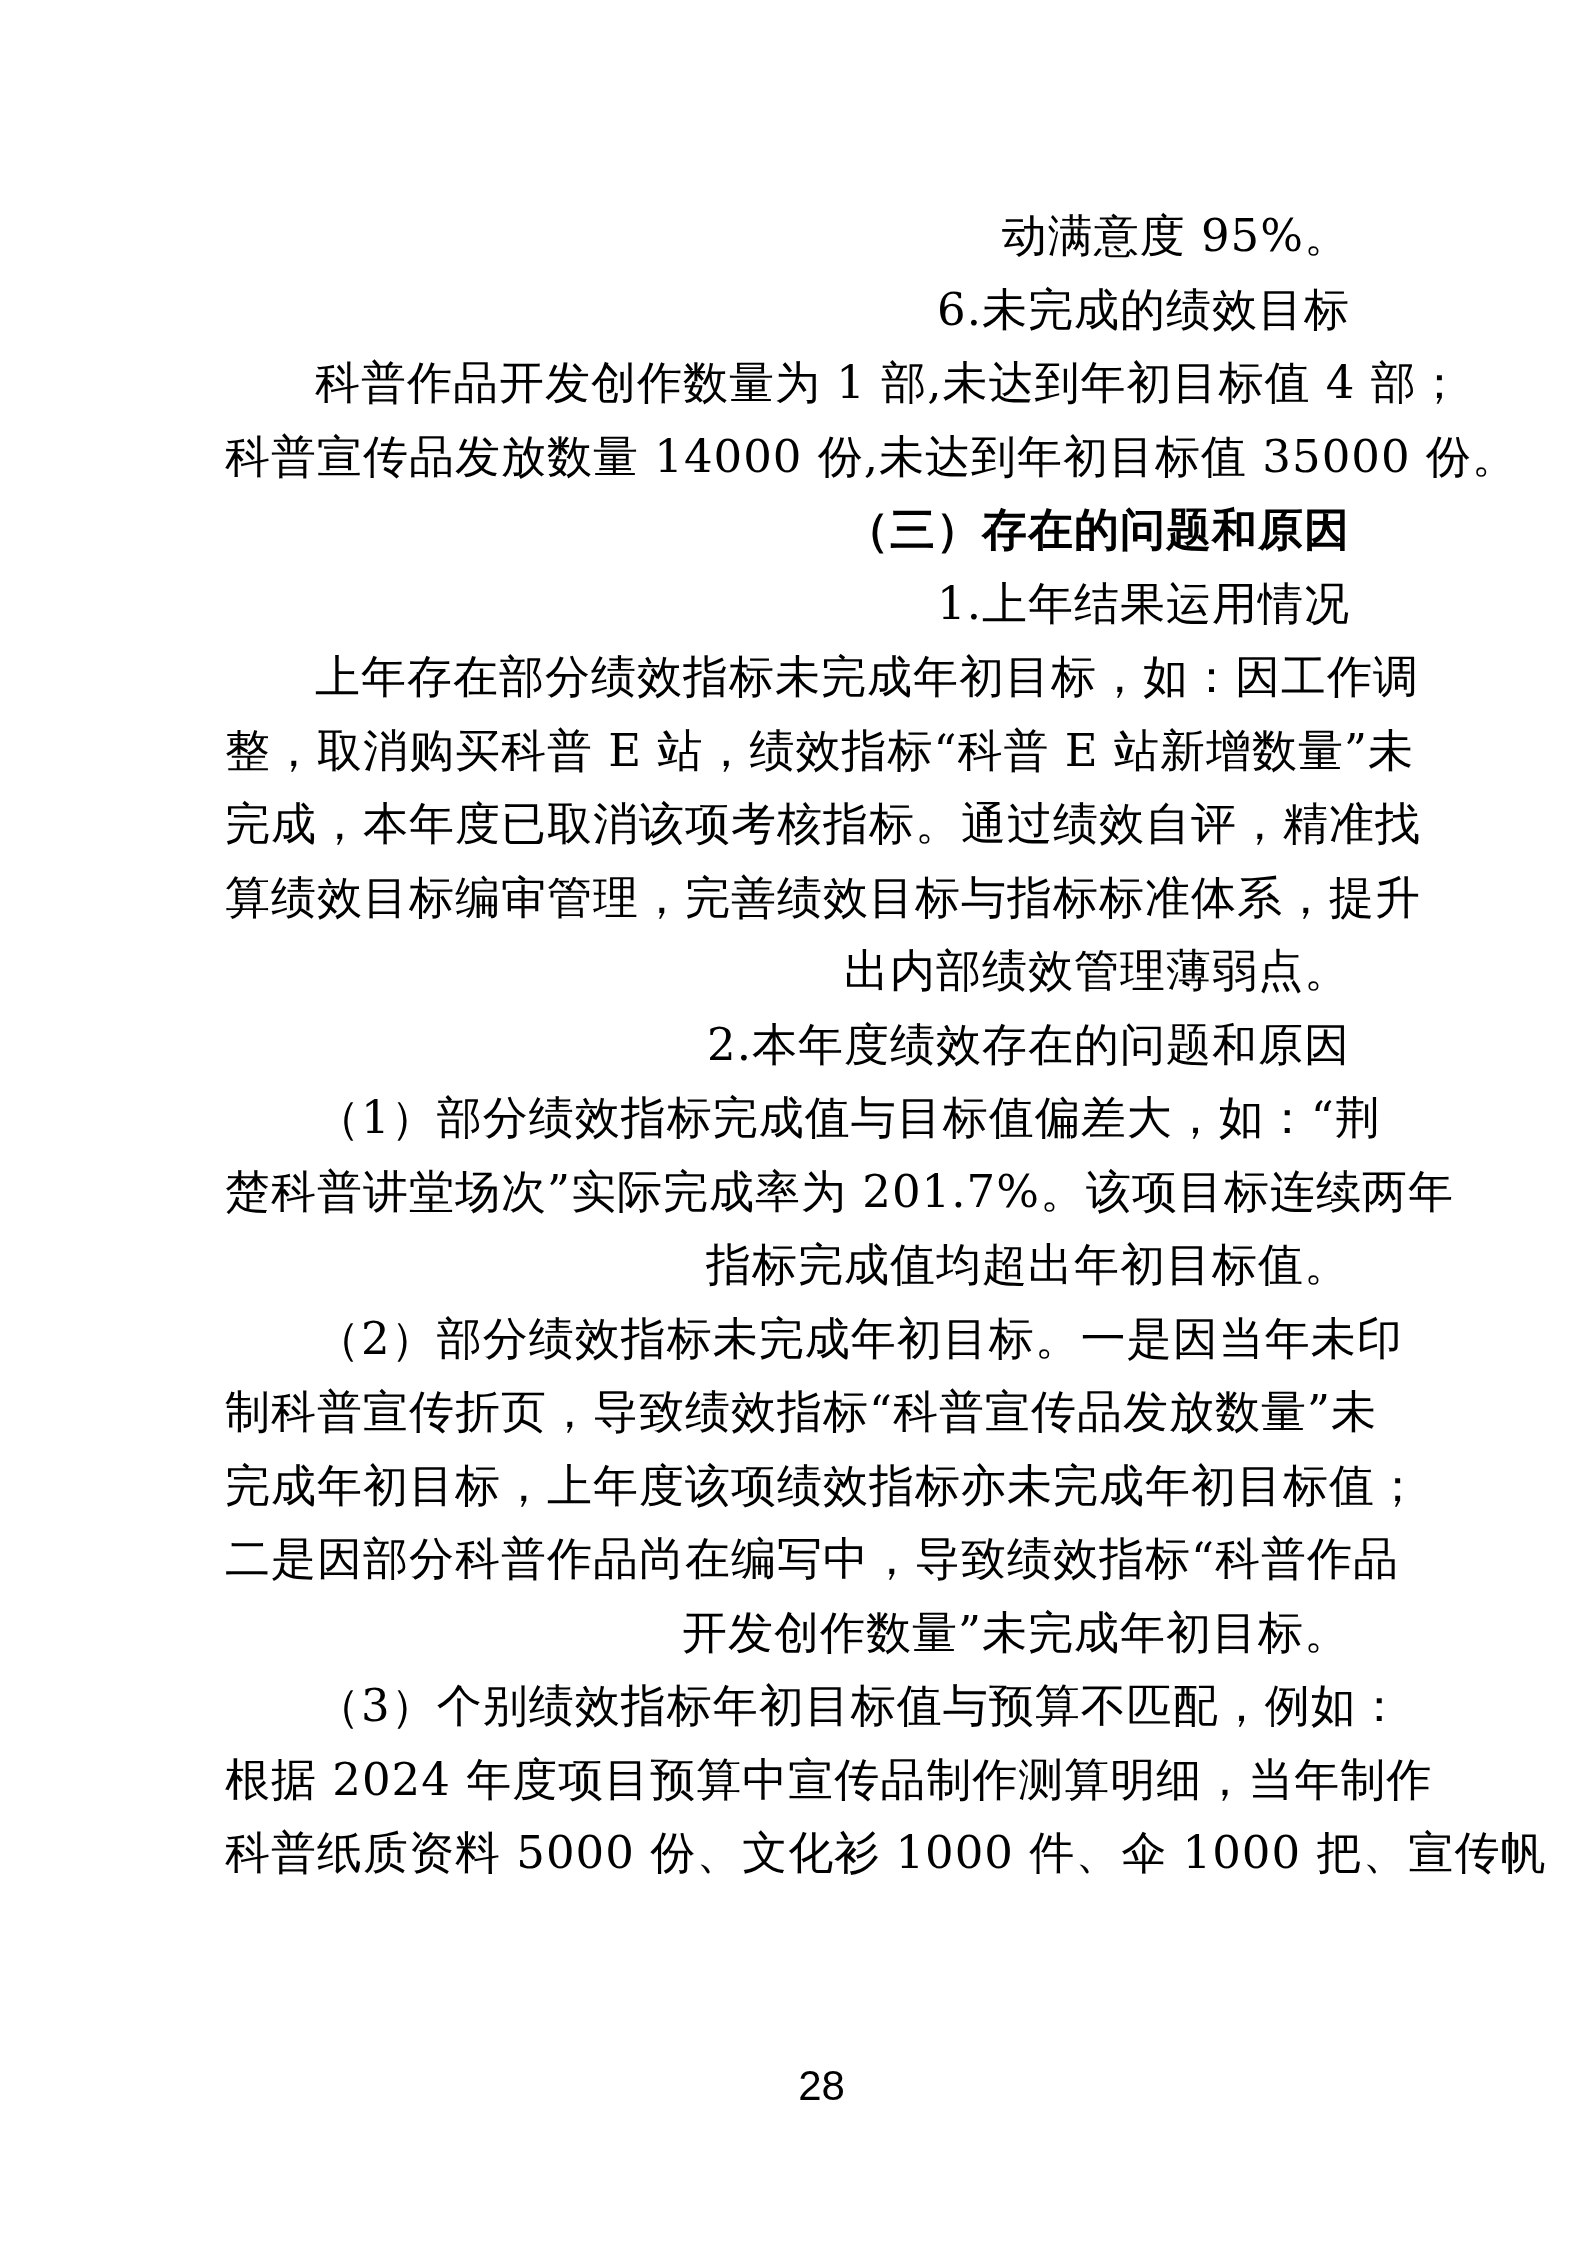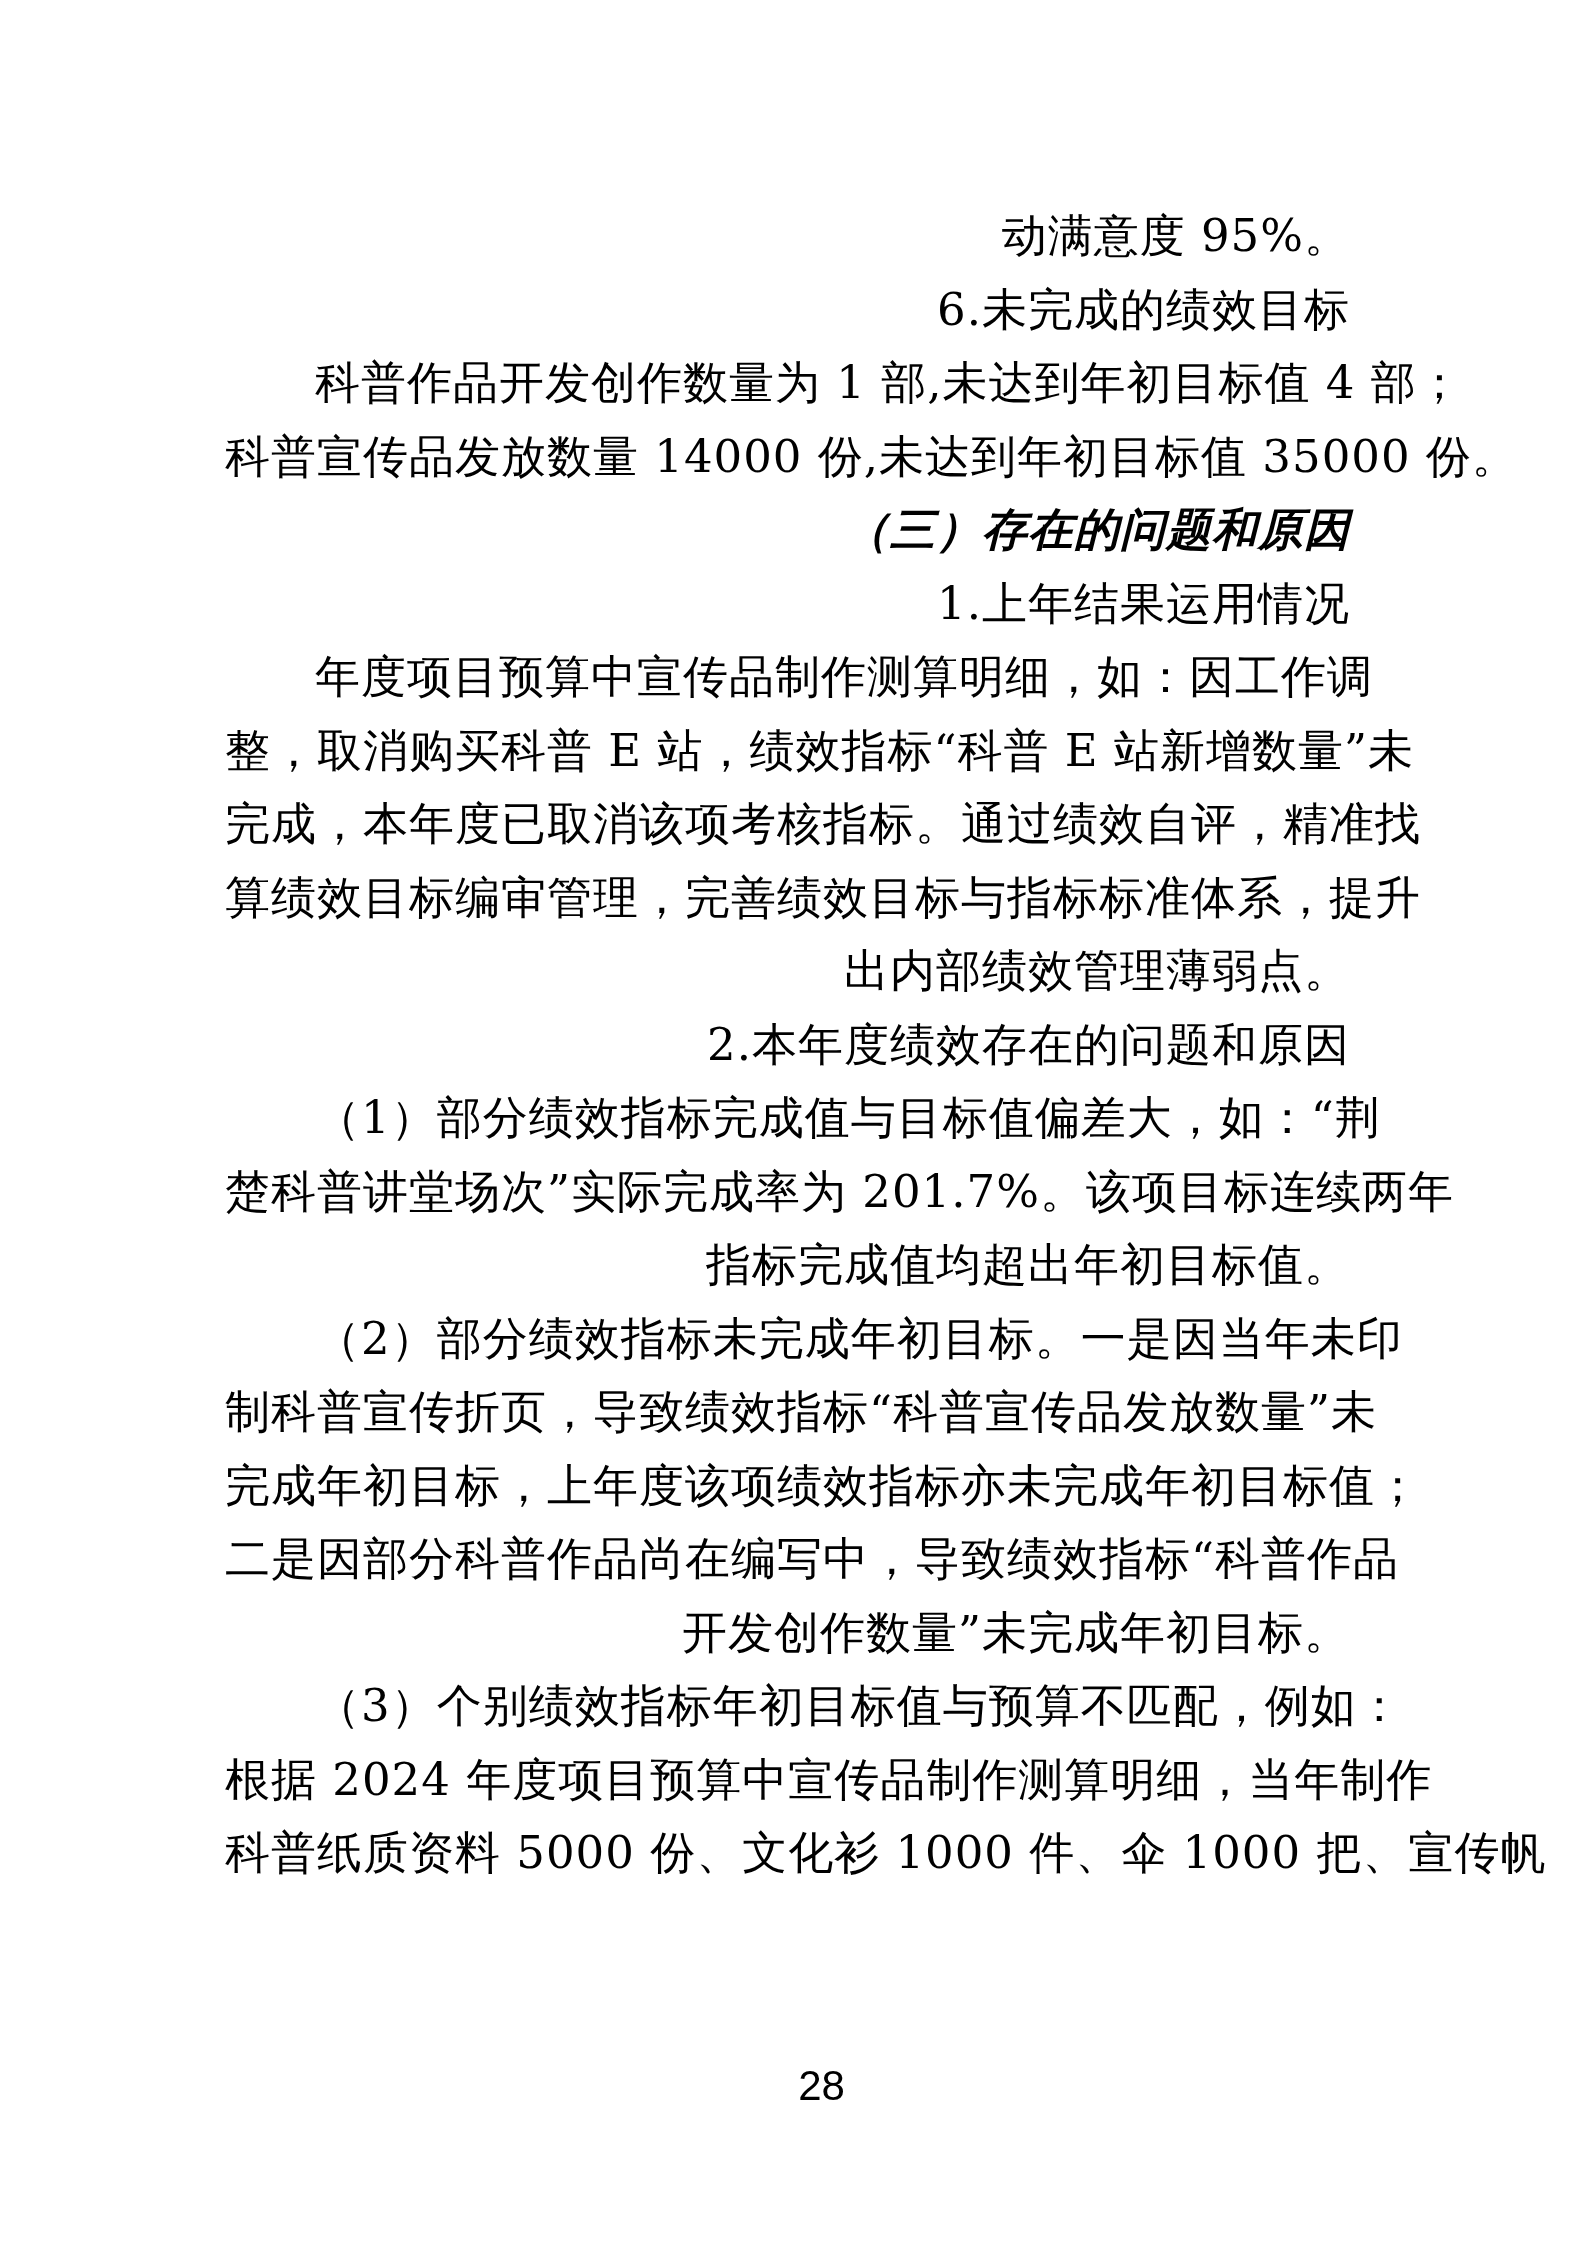--- a/index.html
+++ b/index.html
@@ -36,21 +36,20 @@
     padding-left: 90px;
   }
   
   .line.fill {
     text-align: justify;
     text-align-last: justify;
     text-justify: inter-ideograph;
   }
   .line.heading {
     font-weight: 700;
-    font-style: italic;
   }
   .page-number {
     position: absolute;
     top: 2062px;
     left: 0;
     width: 100%;
     text-align: center;
     font-family: Liberation Sans, sans-serif;
     font-size: 42px;
     line-height: 48px;
@@ -62,21 +61,21 @@
 <body>
 
 <div class="page">
   <div class="text-block">
     <div class="line">动满意度 95%。</div>
     <div class="line indent">6.未完成的绩效目标</div>
     <div class="line indent fill">科普作品开发创作数量为 1 部,未达到年初目标值 4 部；</div>
     <div class="line fill">科普宣传品发放数量 14000 份,未达到年初目标值 35000 份。</div>
     <div class="line indent heading">（三）存在的问题和原因</div>
     <div class="line indent">1.上年结果运用情况</div>
-    <div class="line indent fill">年度项目预算中宣传品制作测算明细，如：因工作调</div>
+    <div class="line indent fill">上年存在部分绩效指标未完成年初目标，如：因工作调</div>
     <div class="line fill">整，取消购买科普 E 站，绩效指标“科普 E 站新增数量”未</div>
     <div class="line fill">完成，本年度已取消该项考核指标。通过绩效自评，精准找</div>
     <div class="line fill">算绩效目标编审管理，完善绩效目标与指标标准体系，提升</div>
     <div class="line">出内部绩效管理薄弱点。</div>
     <div class="line indent">2.本年度绩效存在的问题和原因</div>
     <div class="line indent fill">（1）部分绩效指标完成值与目标值偏差大，如：“荆</div>
     <div class="line fill">楚科普讲堂场次”实际完成率为 201.7%。该项目标连续两年</div>
     <div class="line">指标完成值均超出年初目标值。</div>
     <div class="line indent fill">（2）部分绩效指标未完成年初目标。一是因当年未印</div>
     <div class="line fill">制科普宣传折页，导致绩效指标“科普宣传品发放数量”未</div>

